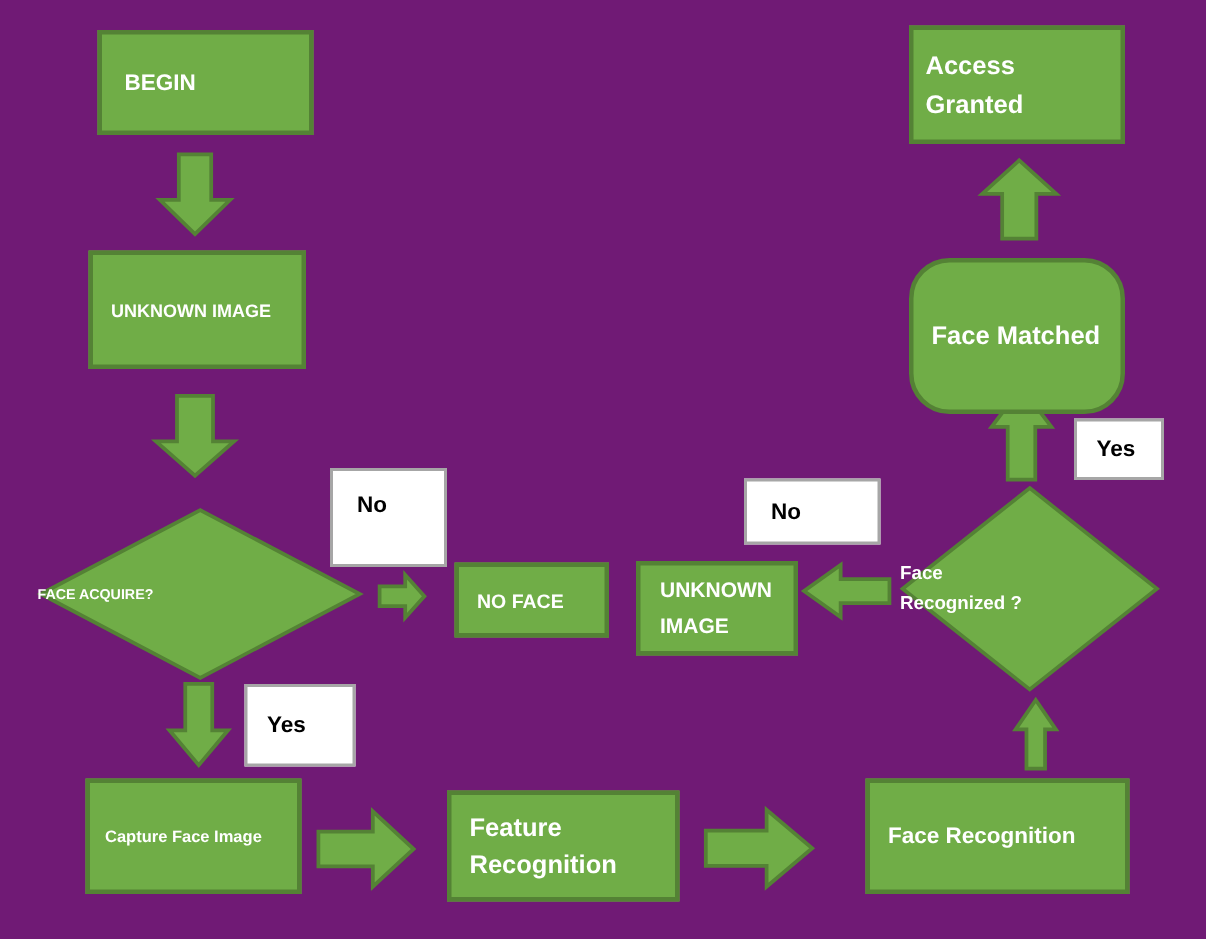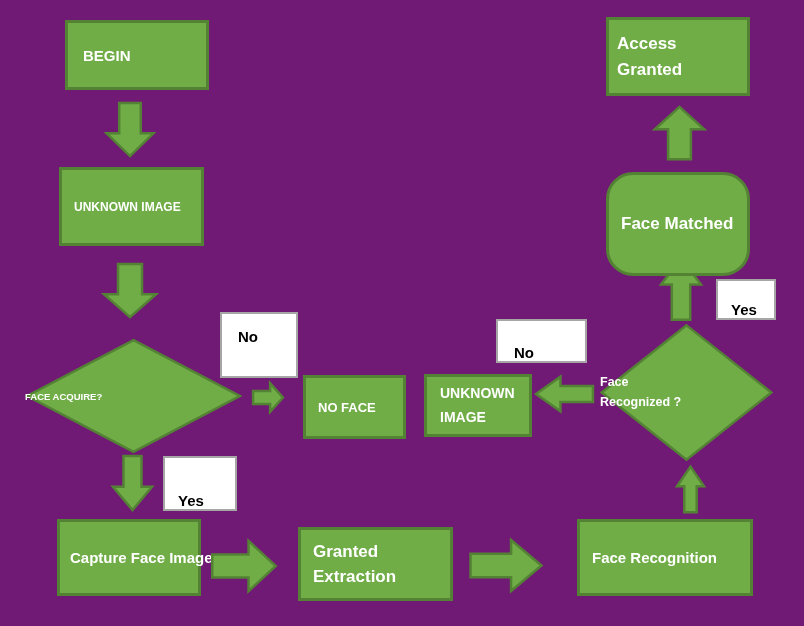--- a/index.html
+++ b/index.html
@@ -9,21 +9,21 @@
   }
   .node{
     position:absolute;box-sizing:border-box;
     background:#70ad47;border:3px solid #548235;color:#ffffff;
     font-weight:700;display:flex;align-items:center;padding-left:13px;
   }
   .nowrap{white-space:nowrap;}
   .labelbox{
     position:absolute;box-sizing:border-box;background:#ffffff;
     border:2px solid #a6a6a6;color:#000000;font-weight:700;font-size:15px;
-    display:flex;align-items:flex-end;padding-left:16px;
+    display:flex;align-items:center;padding-left:16px;
   }
   .labelbox.topalign{align-items:flex-start;padding-top:14px;}
   .diamond{position:absolute;}
   .diamond svg{position:absolute;left:0;top:0;width:100%;height:100%;overflow:visible;}
   .diamond polygon{fill:#70ad47;stroke:#548235;stroke-width:2.5;vector-effect:non-scaling-stroke;}
   .dlabel{
     position:absolute;left:0;top:0;right:0;bottom:0;
     display:flex;align-items:center;
     color:#ffffff;font-weight:700;
   }
@@ -66,21 +66,21 @@
   <div class="labelbox topalign" style="left:220px;top:312px;width:78px;height:66px;">
     <span>No</span>
   </div>
 
   <div class="arrow" style="left:252px;top:381px;width:32px;height:33px;">
     <svg viewBox="0 0 60 60" preserveAspectRatio="none">
       <polygon points="2,18 34,18 34,4 58,30 34,56 34,42 2,42"></polygon>
     </svg>
   </div>
 
-  <div class="node nowrap" style="left:303px;top:375px;width:103px;height:64px;font-size:13px;padding-left:12px;">
+  <div class="node nowrap" style="left:303px;top:375px;width:103px;height:50px;font-size:13px;padding-left:12px;">
     <span>NO FACE</span>
   </div>
 
   <div class="node" style="left:424px;top:374px;width:108px;height:63px;font-size:14px;padding-left:13px;line-height:1.65;">
     <span style="display:block;width:80px;">UNKNOWN IMAGE</span>
   </div>
 
   <div class="labelbox" style="left:496px;top:319px;width:91px;height:44px;">
     <span>No</span>
   </div>
@@ -127,32 +127,32 @@
   <div class="arrow" style="left:110px;top:454px;width:45px;height:58px;">
     <svg viewBox="0 0 60 60" preserveAspectRatio="none">
       <polygon points="18,2 42,2 42,34 56,34 30,58 4,34 18,34"></polygon>
     </svg>
   </div>
 
   <div class="labelbox" style="left:163px;top:456px;width:74px;height:55px;padding-left:13px;">
     <span>Yes</span>
   </div>
 
-  <div class="node nowrap" style="left:57px;top:519px;width:144px;height:77px;font-size:15px;padding-left:10px;">
+  <div class="node nowrap" style="left:57px;top:519px;width:144px;height:77px;font-size:11px;padding-left:10px;">
     <span>Capture Face Image</span>
   </div>
 
   <div class="arrow" style="left:210px;top:537px;width:68px;height:58px;">
     <svg viewBox="0 0 60 60" preserveAspectRatio="none">
       <polygon points="2,18 34,18 34,4 58,30 34,56 34,42 2,42"></polygon>
     </svg>
   </div>
 
   <div class="node" style="left:298px;top:527px;width:155px;height:74px;font-size:17px;padding-left:12px;line-height:1.5;">
-    <span style="display:block;width:112px;">Granted Extraction</span>
+    <span style="display:block;width:112px;">Feature Recognition</span>
   </div>
 
   <div class="arrow" style="left:468px;top:536px;width:76px;height:59px;">
     <svg viewBox="0 0 60 60" preserveAspectRatio="none">
       <polygon points="2,18 34,18 34,4 58,30 34,56 34,42 2,42"></polygon>
     </svg>
   </div>
 
   <div class="node nowrap" style="left:577px;top:519px;width:176px;height:77px;font-size:15px;padding-left:12px;">
     <span>Face Recognition</span>

